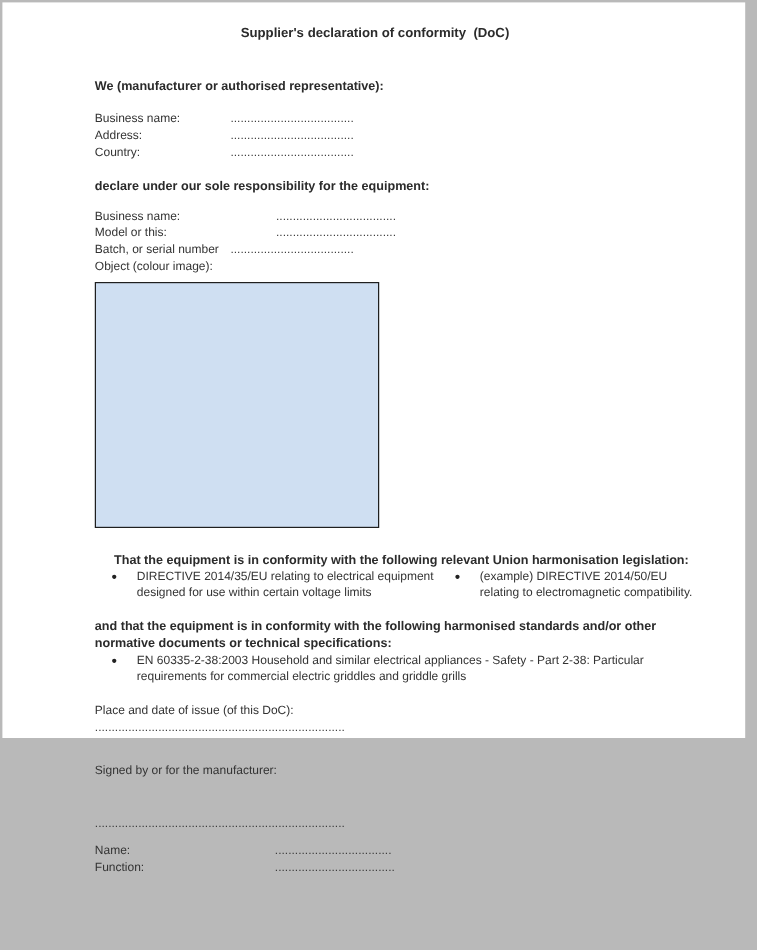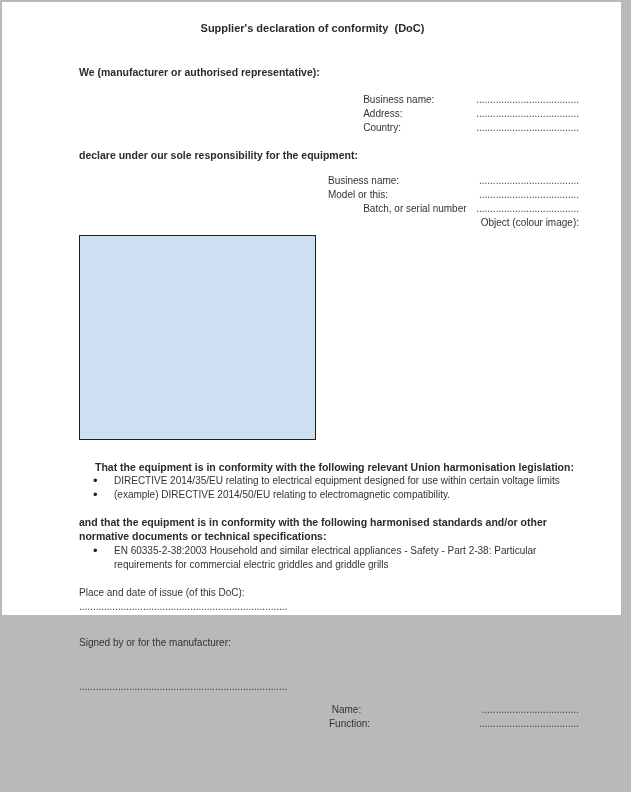--- a/index.html
+++ b/index.html
@@ -25,35 +25,35 @@
     white-space: pre-wrap;
   }
   .heading {
     font-size: 10.5px; font-weight: bold; color: #2b2b2b;
     line-height: 14px;
   }
   .plain {
     font-size: 10px; color: #333333;
     line-height: 14px;
   }
-  .field-row { display: flex; font-size: 10px; color: #333333; line-height: 14px; justify-content: flex-end; }
+  .field-row { display: flex; font-size: 10px; color: #333333; line-height: 14px; }
   .field-row .lbl { flex: 0 0 auto; }
   .w113 .lbl { width: 113px; }
   .w151 .lbl { width: 151px; }
   .w150 .lbl { width: 150px; }
   .dots { color: #3a3a3a; white-space: nowrap; overflow: hidden; }
   .rows { display: flex; flex-direction: column; }
   .image-placeholder {
     left: 77px; top: 233px;
     width: 237px; height: 205px;
     background: #cfdff2;
     border: 1.5px solid #1f1f1f;
     box-sizing: border-box;
   }
-  .bullet-list { display: flex; flex-direction: column; }
+  .bullet-list { display: flex; flex-direction: row; }
   .bullet-item {
     position: relative;
     padding-left: 35px;
     font-size: 10px; color: #333333; line-height: 14px;
   }
   .bullet-item .bullet-glyph {
     position: absolute; left: 14px; top: 0;
     font-size: 10px; color: #222222;
   }
   .bullet-glyph::before { content: "\2022"; font-size: 13px; }

